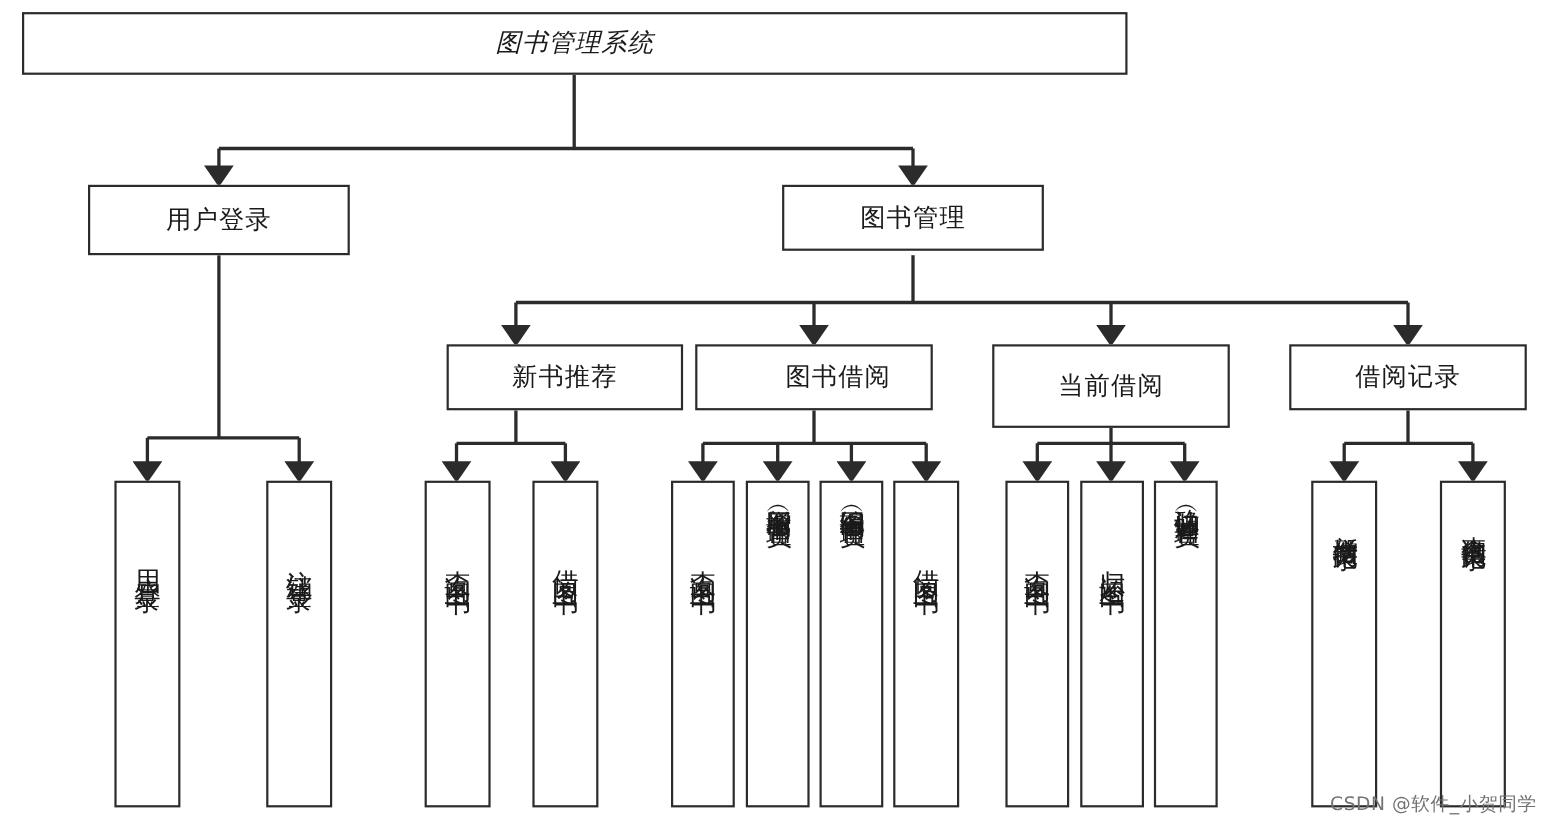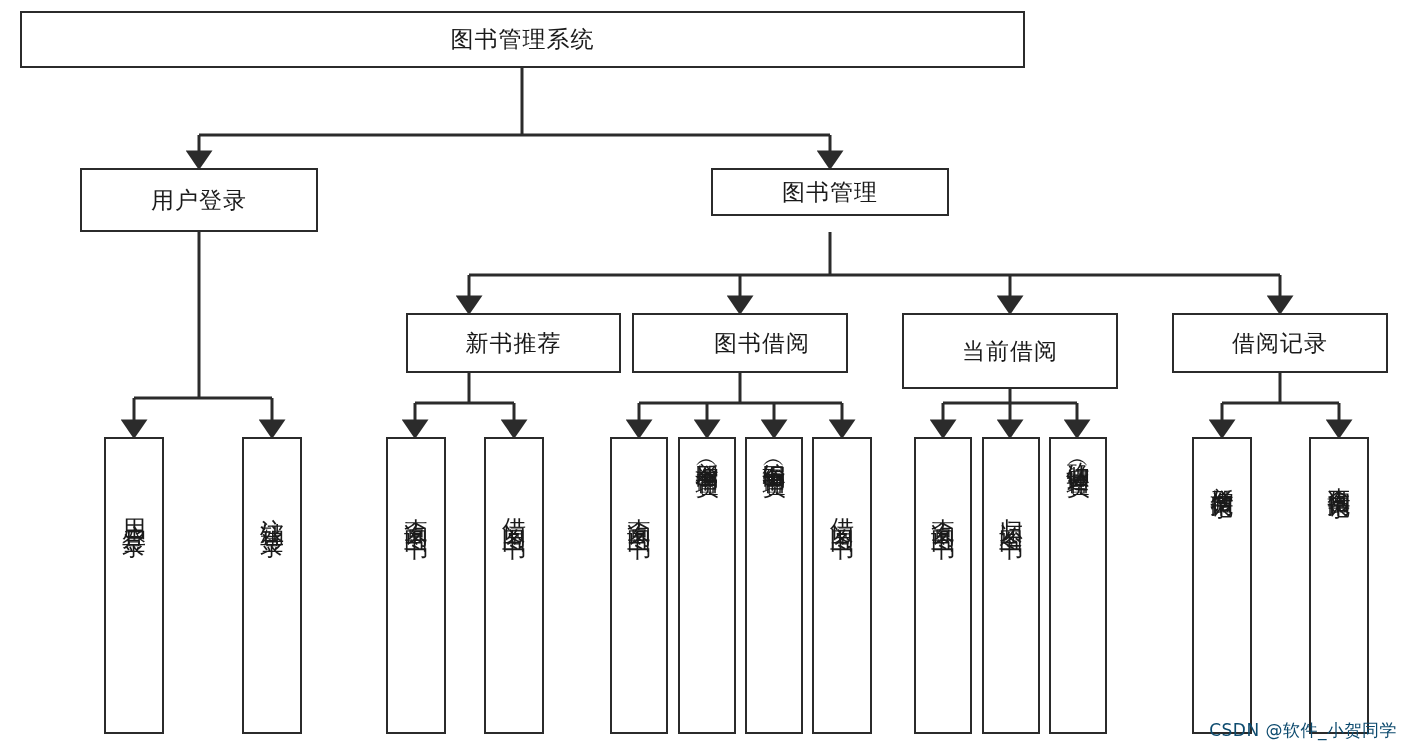--- a/index.html
+++ b/index.html
@@ -68,21 +68,21 @@
   }
   .node.v.tall-text .node-label {
     letter-spacing: 2px;
     font-size: 23px;
   }
   #watermark {
     position: absolute;
     right: 8px;
     bottom: 5px;
     font-size: 17px;
-    color: #0c4a6e;
+    color: #737373;
     letter-spacing: 0.5px;
     z-index: 5;
     white-space: nowrap;
     font-family: "DejaVu Sans", "Liberation Sans", sans-serif;
   }
 </style>
 </head>
 <body>
 
 <div id="diagram-root">
@@ -130,28 +130,28 @@
       <line x1="1010" y1="403" x2="1010" y2="429" marker-end="url(#arrowhead)"></line>
       <line x1="1077" y1="403" x2="1077" y2="429" marker-end="url(#arrowhead)"></line>
 
       <line x1="1280" y1="373" x2="1280" y2="403"></line>
       <line x1="1222" y1="403" x2="1339" y2="403"></line>
       <line x1="1222" y1="403" x2="1222" y2="429" marker-end="url(#arrowhead)"></line>
       <line x1="1339" y1="403" x2="1339" y2="429" marker-end="url(#arrowhead)"></line>
     </g>
   </svg>
 
-  <div class="node h root" style="left:20px; top:11px; width:1005px; height:57px;">
+  <div class="node h root" style="left:20px; top:11px; width:1005px; height:57px;font-style:italic;">
     <span class="node-label">图书管理系统</span>
   </div>
 
   <div class="node h" style="left:80px; top:168px; width:238px; height:64px;">
     <span class="node-label">用户登录</span>
   </div>
-  <div class="node h" style="left:711px; top:168px; width:238px; height:48px;">
+  <div class="node h" style="left:711px; top:168px; width:238px; height:60px;">
     <span class="node-label">图书管理</span>
   </div>
 
   <div class="node h" style="left:362px; top:313px; width:215px; height:60px;margin-left:44px;">
     <span class="node-label">新书推荐</span>
   </div>
   <div class="node h" style="left:632px; top:313px; width:216px; height:60px;padding-left:44px;">
     <span class="node-label">图书借阅</span>
   </div>
   <div class="node h" style="left:902px; top:313px; width:216px; height:76px;">

